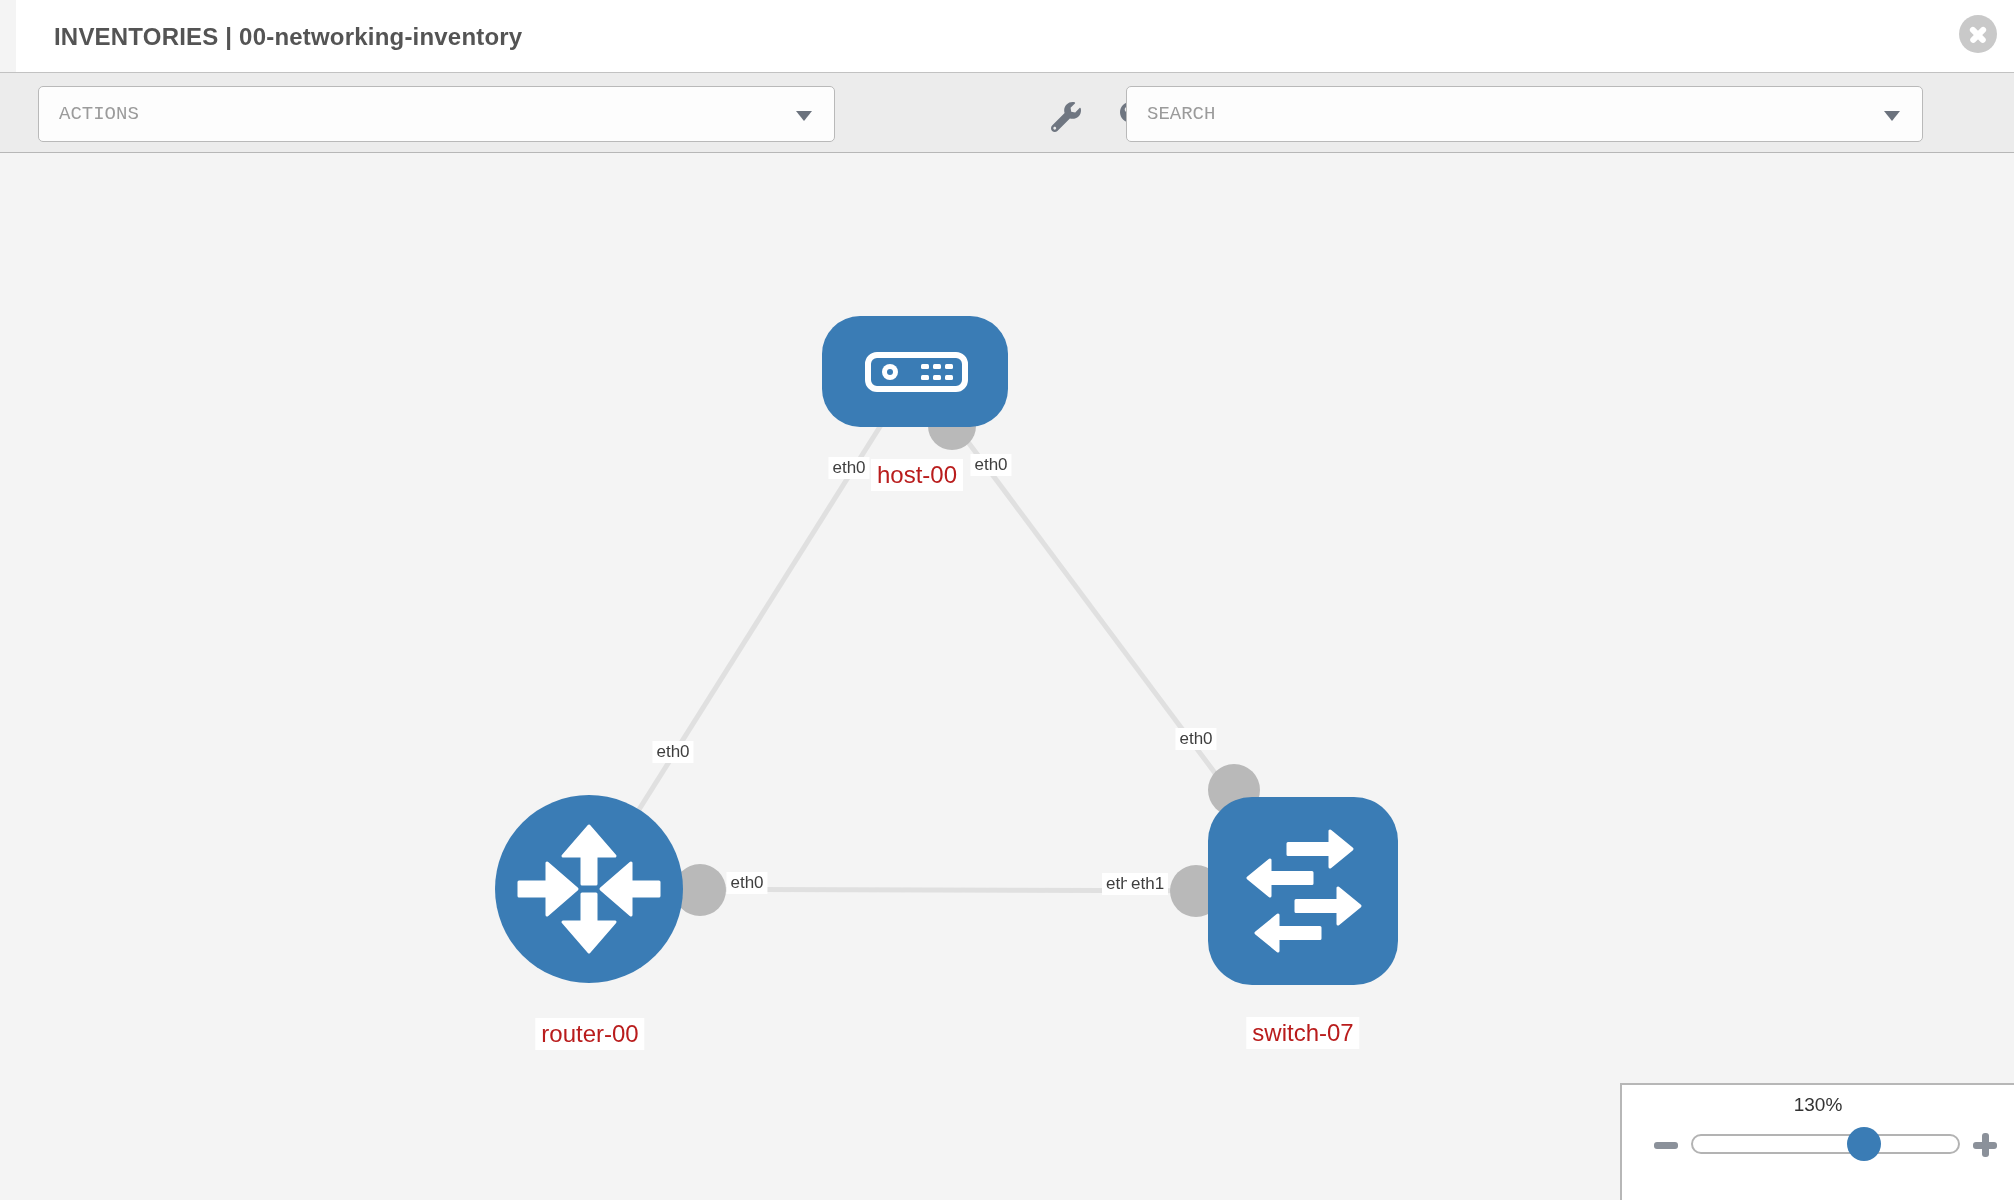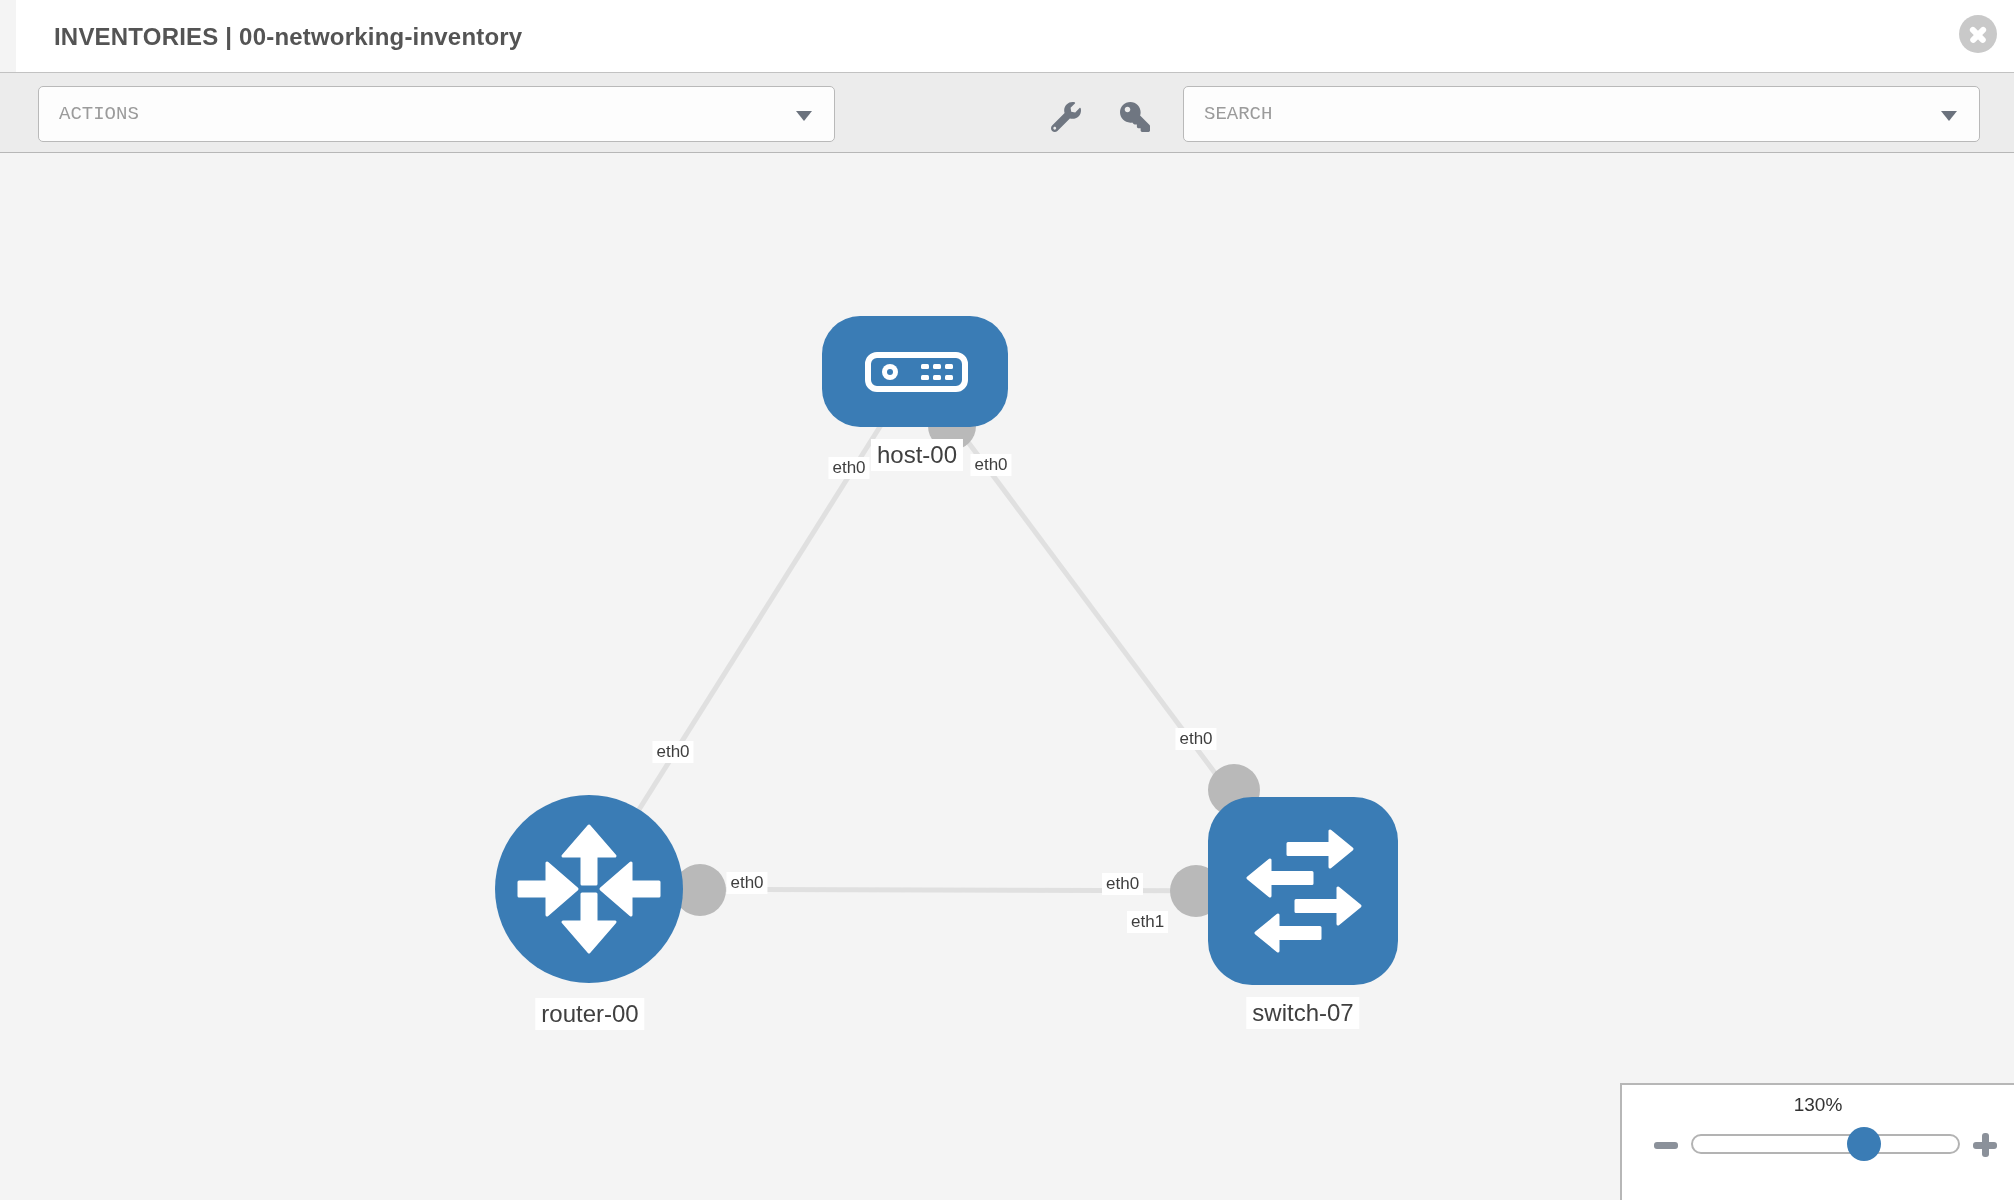--- a/index.html
+++ b/index.html
@@ -37,33 +37,33 @@
   .select-box .ph{
     position:absolute;left:20px;top:0;height:54px;line-height:55px;
     font-size:19px;color:#9b9b9b;
   }
   .caret{
     position:absolute;right:22px;top:24px;width:0;height:0;
     border-left:8px solid transparent;border-right:8px solid transparent;
     border-top:10px solid #6b727d;
   }
   .actions-box{left:38px;width:797px;}
-  .search-box{left:1183px;width:797px;}
+  .search-box{left:1126px;width:797px;}
   .tool-icon{position:absolute;top:29px;width:30px;height:30px;cursor:pointer;}
   .tool-icon svg{width:30px;height:30px;display:block;}
   .wrench{left:1051px;}
   .key{left:1120px;}
   
   .canvas{position:absolute;left:0;top:154px;width:2014px;height:756px;background:#f4f4f4;}
   .canvas svg.topo{position:absolute;left:0;top:0;}
   .chip{
     position:absolute;transform:translate(-50%,-50%);background:#ffffff;
     color:#3e3e3e;font-size:17px;padding:1px 4px;white-space:nowrap;
   }
-  .chip.node-label{font-size:24px;color:#404040;padding:2px 6px;}
+  .chip.node-label{font-size:24px;color:#b91c1c;padding:2px 6px;margin-top:20px;}
   .chip.anchor-left{transform:translate(0,-50%);}
   
   .zoom-panel{
     position:absolute;left:1620px;top:1083px;width:394px;height:144px;background:#ffffff;
     border-top:2px solid #b7b7b7;border-left:2px solid #b7b7b7;box-sizing:border-box;
   }
   .zoom-level{
     position:absolute;left:0;top:9px;width:100%;text-align:center;
     font-size:19px;color:#333333;
   }
@@ -169,21 +169,21 @@
       </g>
     </g>
   </svg>
 
   <div class="chip" style="left:849px;top:314px;">eth0</div>
   <div class="chip" style="left:991px;top:311px;">eth0</div>
   <div class="chip" style="left:673px;top:598px;">eth0</div>
   <div class="chip" style="left:1196px;top:585px;">eth0</div>
   <div class="chip" style="left:747px;top:729px;">eth0</div>
   <div class="chip anchor-left" style="left:1102px;top:730px;">eth0</div>
-  <div class="chip anchor-left" style="left:1127px;top:768px;">eth1</div>
+  <div class="chip anchor-left" style="left:1127px;top:730px;">eth1</div>
 
   <div class="chip node-label" style="left:917px;top:301px;">host-00</div>
   <div class="chip node-label" style="left:590px;top:860px;">router-00</div>
   <div class="chip node-label" style="left:1303px;top:859px;">switch-07</div>
 </div>
 
 <div class="zoom-panel">
   <div class="zoom-level">130%</div>
   <div class="zoom-minus">
     <div class="hbar"></div>

